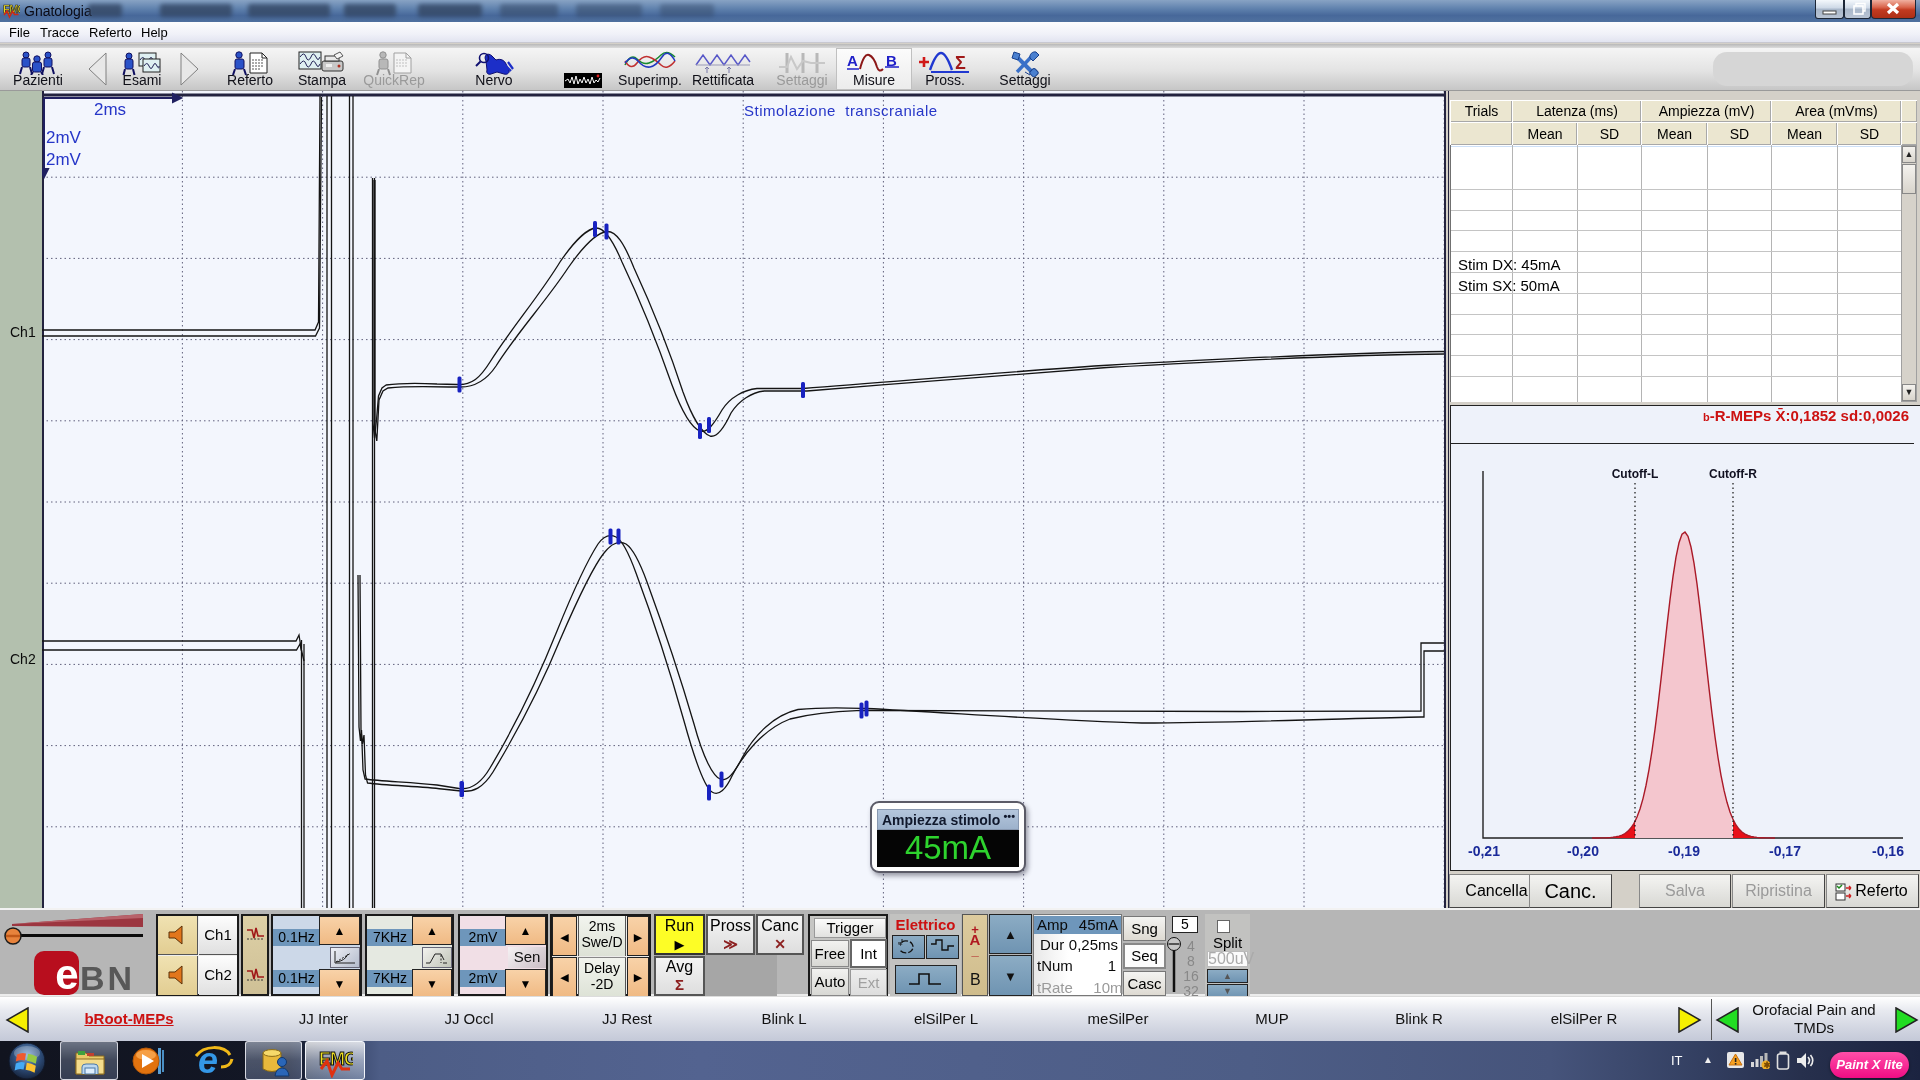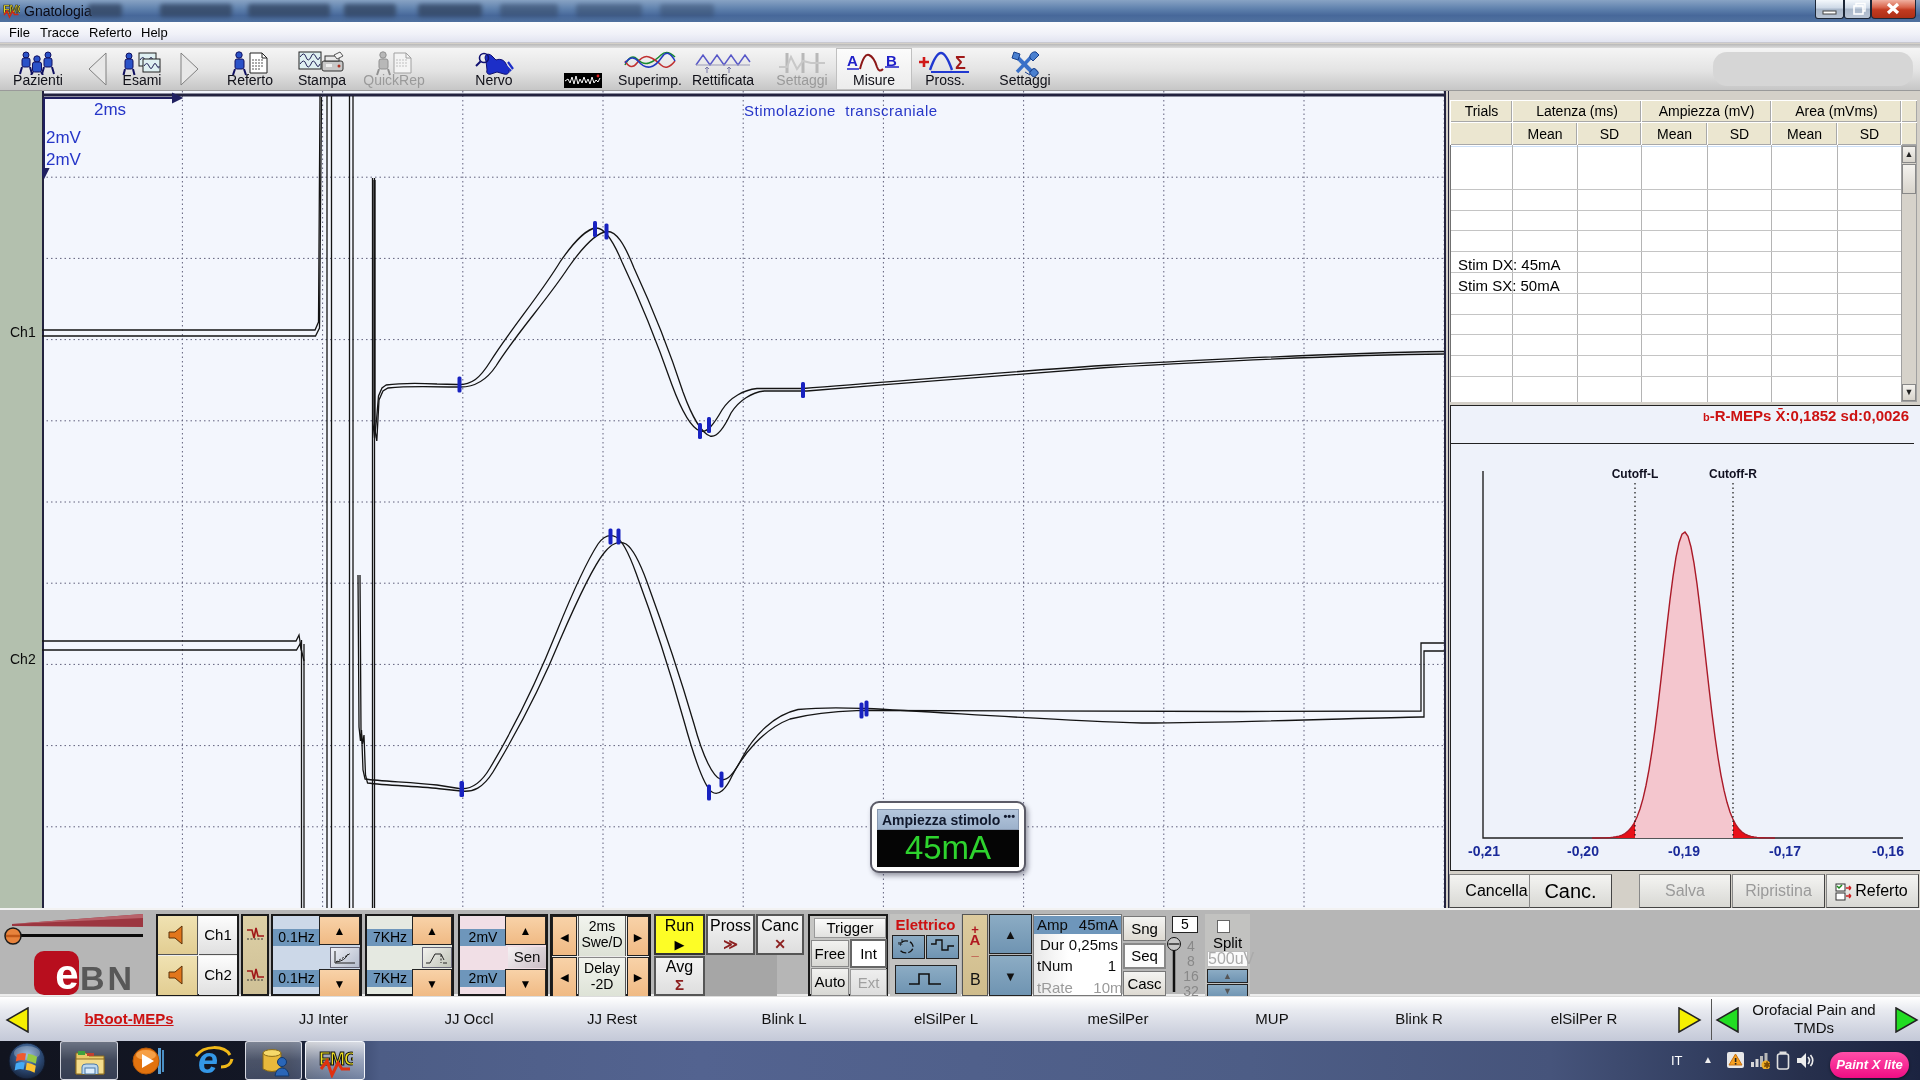--- a/index.html
+++ b/index.html
@@ -563,21 +563,21 @@
   </div>
 </div>
 
 <div class="abs" id="tabbar">
   <svg class="abs" style="left:4px;top:10px" width="26" height="26">
       <polygon points="24,1 3,13 24,25" fill="#f6f000" stroke="#222" stroke-width="1.5"></polygon>
     </svg>
   <div class="tab" style="left:84px;width:90px;text-align:center;color:#cc1111;font-weight:bold;text-decoration:underline">bRoot-MEPs</div>
   <div class="tab" style="left:268px;width:80px;text-align:right">JJ Inter</div>
   <div class="tab" style="left:429px;width:80px;text-align:center">JJ Occl</div>
-  <div class="tab" style="left:587px;width:80px;text-align:left">JJ Rest</div>
+  <div class="tab" style="left:587px;width:80px;text-align:center">JJ Rest</div>
   <div class="tab" style="left:744px;width:80px;text-align:center">Blink L</div>
   <div class="tab" style="left:901px;width:90px;text-align:center">elSilPer L</div>
   <div class="tab" style="left:1073px;width:90px;text-align:center">meSilPer</div>
   <div class="tab" style="left:1232px;width:80px;text-align:center">MUP</div>
   <div class="tab" style="left:1379px;width:80px;text-align:center">Blink R</div>
   <div class="tab" style="left:1539px;width:90px;text-align:center">elSilPer R</div>
   <svg class="abs" style="left:1677px;top:10px" width="26" height="26">
       <polygon points="2,1 23,13 2,25" fill="#f6f000" stroke="#222" stroke-width="1.5"></polygon>
     </svg>
   <div class="abs" style="left:1711px;top:2px;width:1px;height:41px;background:#555"></div>

